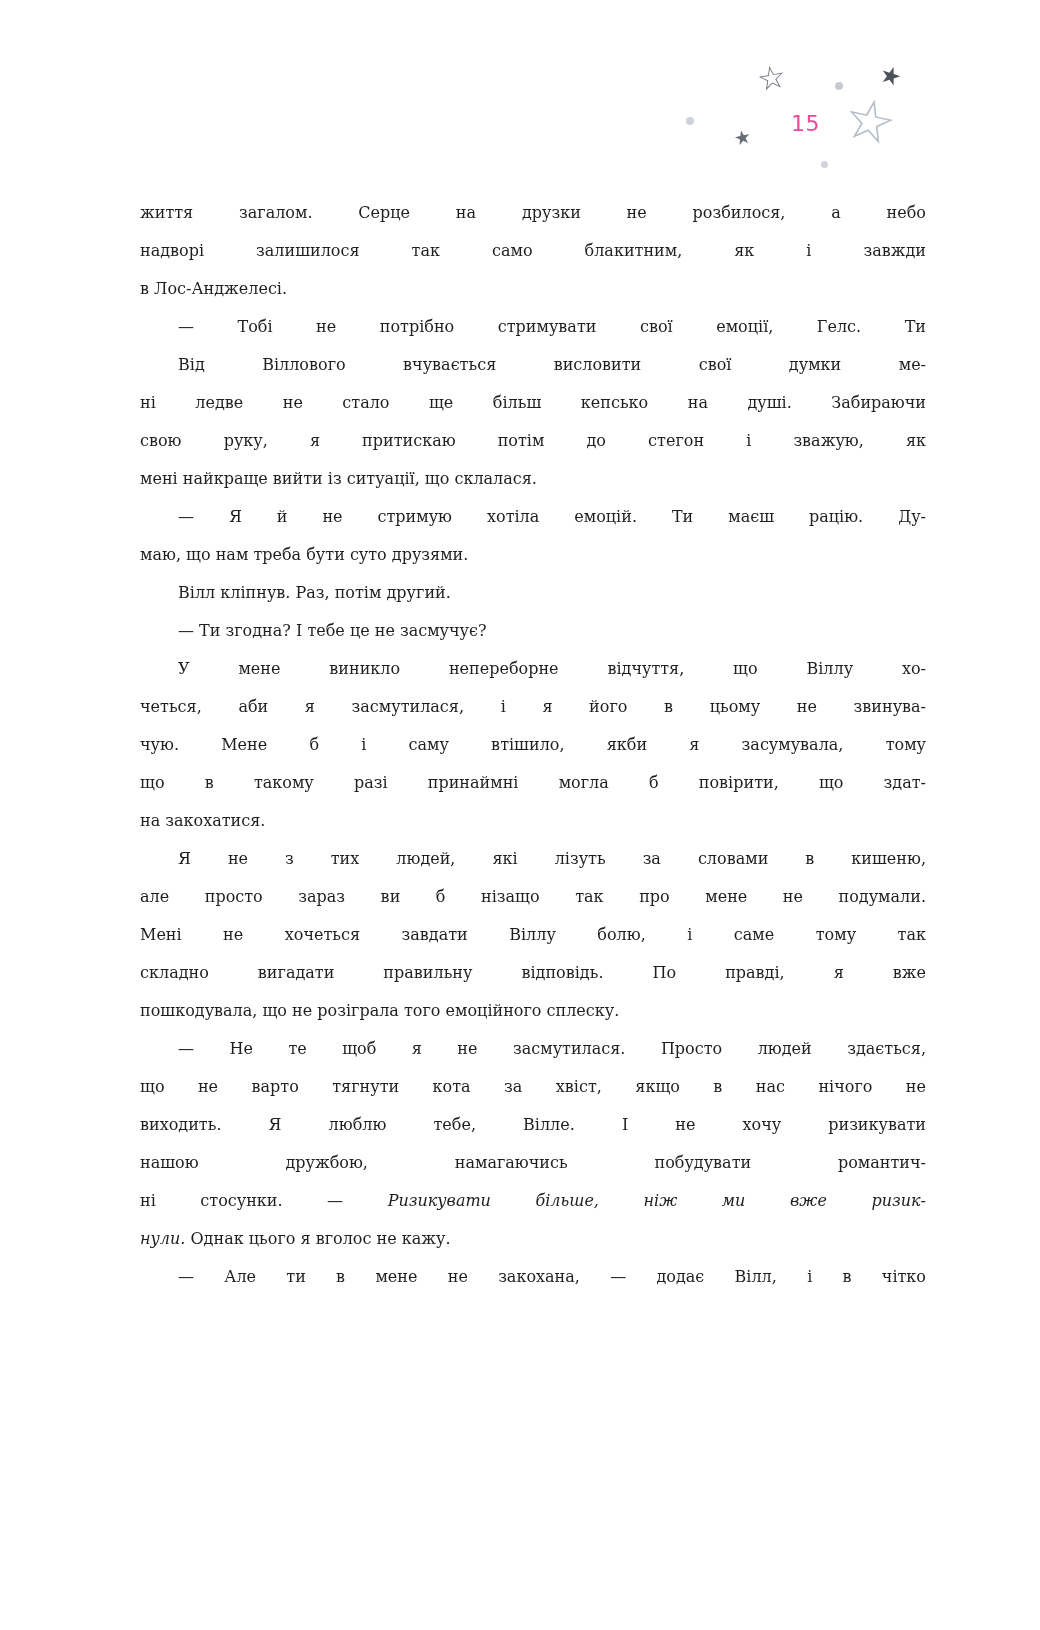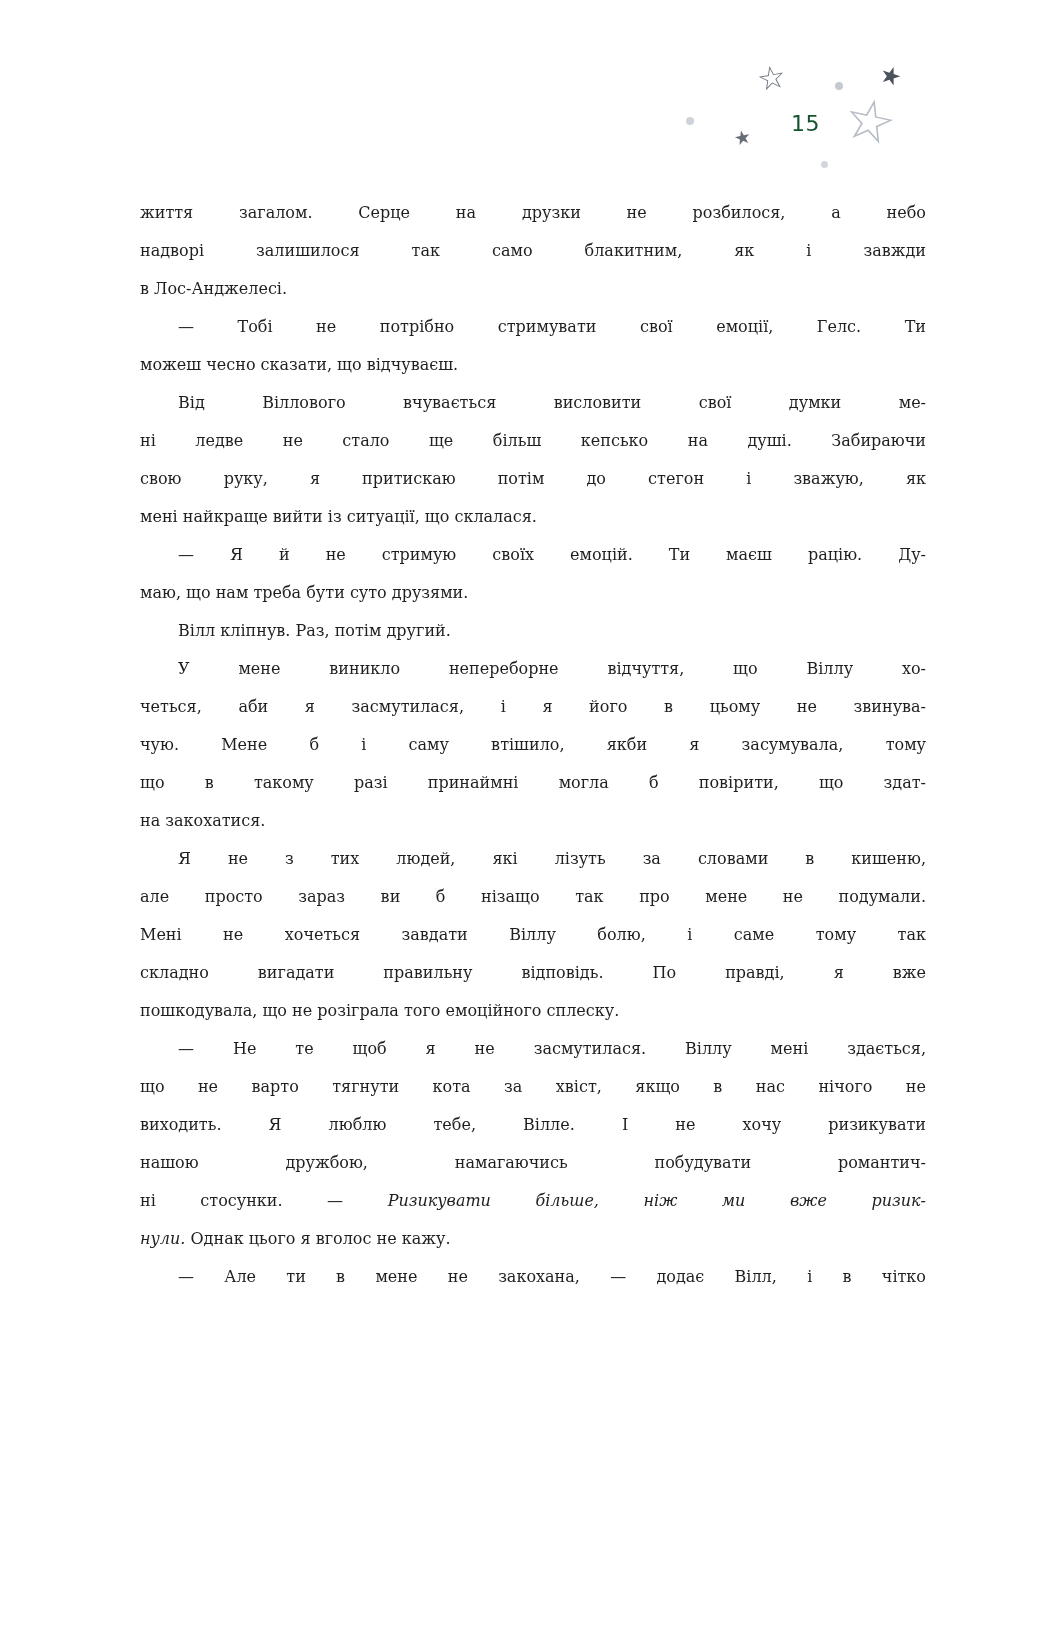--- a/index.html
+++ b/index.html
@@ -55,21 +55,21 @@
   .dot-1 { top: 82px;  left: 835px; width: 8px; height: 8px; }
   .dot-2 { top: 117px; left: 686px; width: 8px; height: 8px; background: #ced3d9; }
   .dot-3 { top: 161px; left: 821px; width: 7px; height: 7px; background: #d2d6dc; }
 
   .pagenum {
     position: absolute;
     top: 111px;
     left: 791px;
     font-family: "DejaVu Sans", sans-serif;
     font-size: 22px;
-    color: #14532d;
+    color: #ec4899;
     letter-spacing: 0.5px;
   }
 
   
   .text {
     position: absolute;
     left: 140px;
     top: 194px;
     width: 786px;
     font-size: 16px;
@@ -105,51 +105,53 @@
   <div class="pagenum">15</div>
 
   <div class="text">
       <div class="paragraph">
         <div class="line">життя загалом. Серце на друзки не розбилося, а небо</div>
         <div class="line">надворі залишилося так само блакитним, як і завжди</div>
         <div class="line last">в Лос-Анджелесі.</div>
       </div>
       <div class="paragraph">
         <div class="line indent">— Тобі не потрібно стримувати свої емоції, Гелс. Ти</div>
-        <div class="line last">можеш чесно сказати, що відчуваєш.</div>
       </div>
       <div class="paragraph">
         <div class="line indent">Від Віллового вчувається висловити свої думки ме-</div>
         <div class="line">ні ледве не стало ще більш кепсько на душі. Забираючи</div>
         <div class="line">свою руку, я притискаю потім до стегон і зважую, як</div>
         <div class="line last">мені найкраще вийти із ситуації, що склалася.</div>
       </div>
       <div class="paragraph">
-        <div class="line indent">— Я й не стримую своїх емоцій. Ти маєш рацію. Ду-</div>
+        <div class="line indent">— Я й не стримую хотіла емоцій. Ти маєш рацію. Ду-</div>
         <div class="line last">маю, що нам треба бути суто друзями.</div>
       </div>
       <div class="paragraph">
         <div class="line indent last">Вілл кліпнув. Раз, потім другий.</div>
+      </div>
+      <div class="paragraph">
+        <div class="line indent last">— Ти згодна? І тебе це не засмучує?</div>
       </div>
       <div class="paragraph">
         <div class="line indent">У мене виникло непереборне відчуття, що Віллу хо-</div>
         <div class="line">четься, аби я засмутилася, і я його в цьому не звинува-</div>
         <div class="line">чую. Мене б і саму втішило, якби я засумувала, тому</div>
         <div class="line">що в такому разі принаймні могла б повірити, що здат-</div>
         <div class="line last">на закохатися.</div>
       </div>
       <div class="paragraph">
         <div class="line indent">Я не з тих людей, які лізуть за словами в кишеню,</div>
         <div class="line">але просто зараз ви б нізащо так про мене не подумали.</div>
         <div class="line">Мені не хочеться завдати Віллу болю, і саме тому так</div>
         <div class="line">складно вигадати правильну відповідь. По правді, я вже</div>
         <div class="line last">пошкодувала, що не розіграла того емоційного сплеску.</div>
       </div>
       <div class="paragraph">
-        <div class="line indent">— Не те щоб я не засмутилася. Віллу мені здається,</div>
+        <div class="line indent">— Не те щоб я не засмутилася. Просто людей здається,</div>
         <div class="line">що не варто тягнути кота за хвіст, якщо в нас нічого не</div>
         <div class="line">виходить. Я люблю тебе, Вілле. І не хочу ризикувати</div>
         <div class="line">нашою дружбою, намагаючись побудувати романтич-</div>
         <div class="line"><span>ні стосунки. — </span><span class="italic">Ризикувати більше, ніж ми вже ризик-</span></div>
         <div class="line last"><span class="italic">нули.</span><span> Однак цього я вголос не кажу.</span></div>
       </div>
       <div class="paragraph">
         <div class="line indent">— Але ти в мене не закохана, — додає Вілл, і в чітко</div>
       </div>
     </div>

